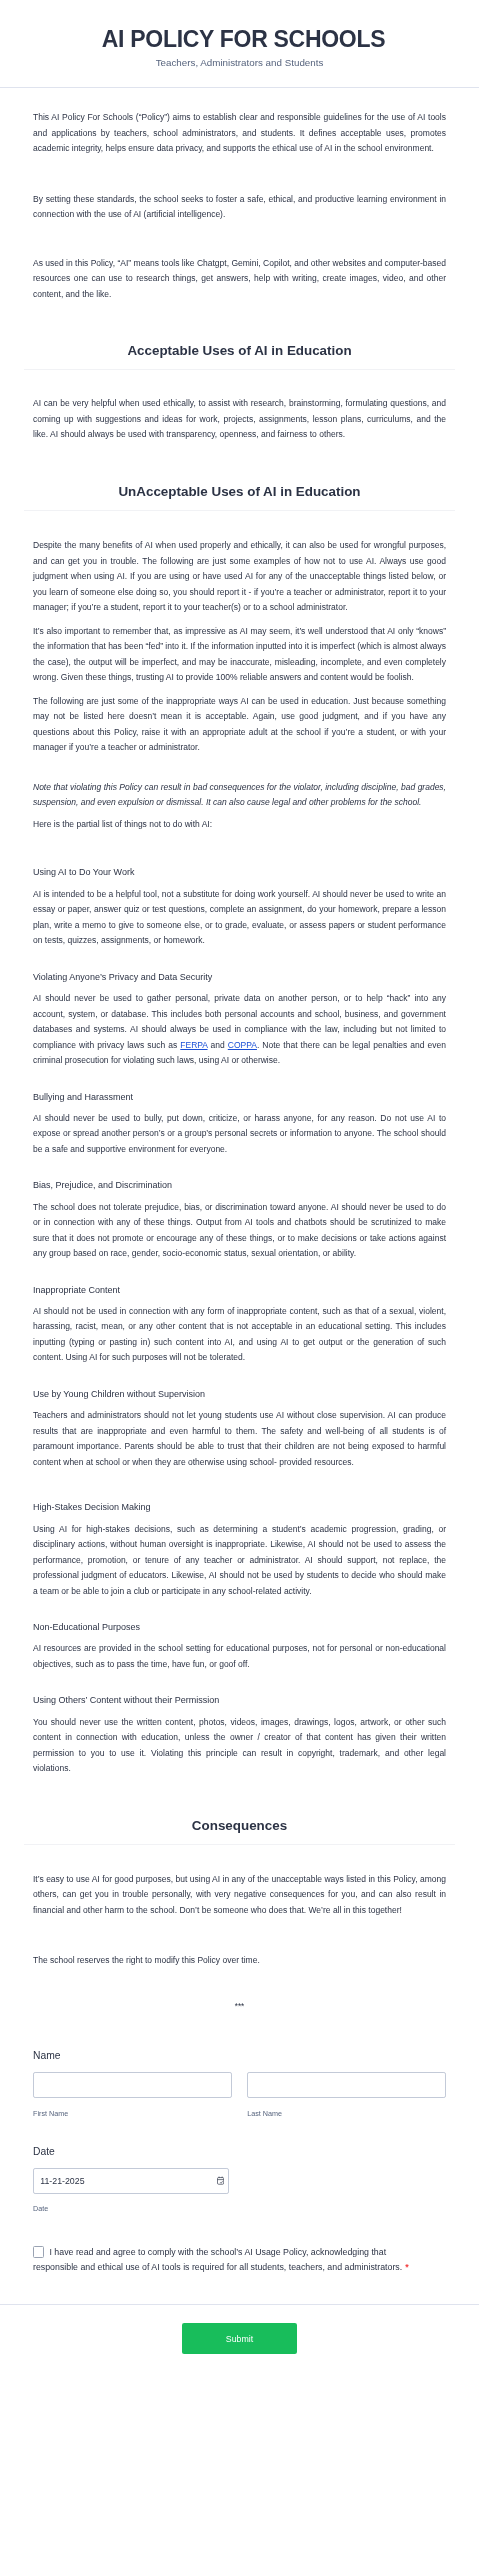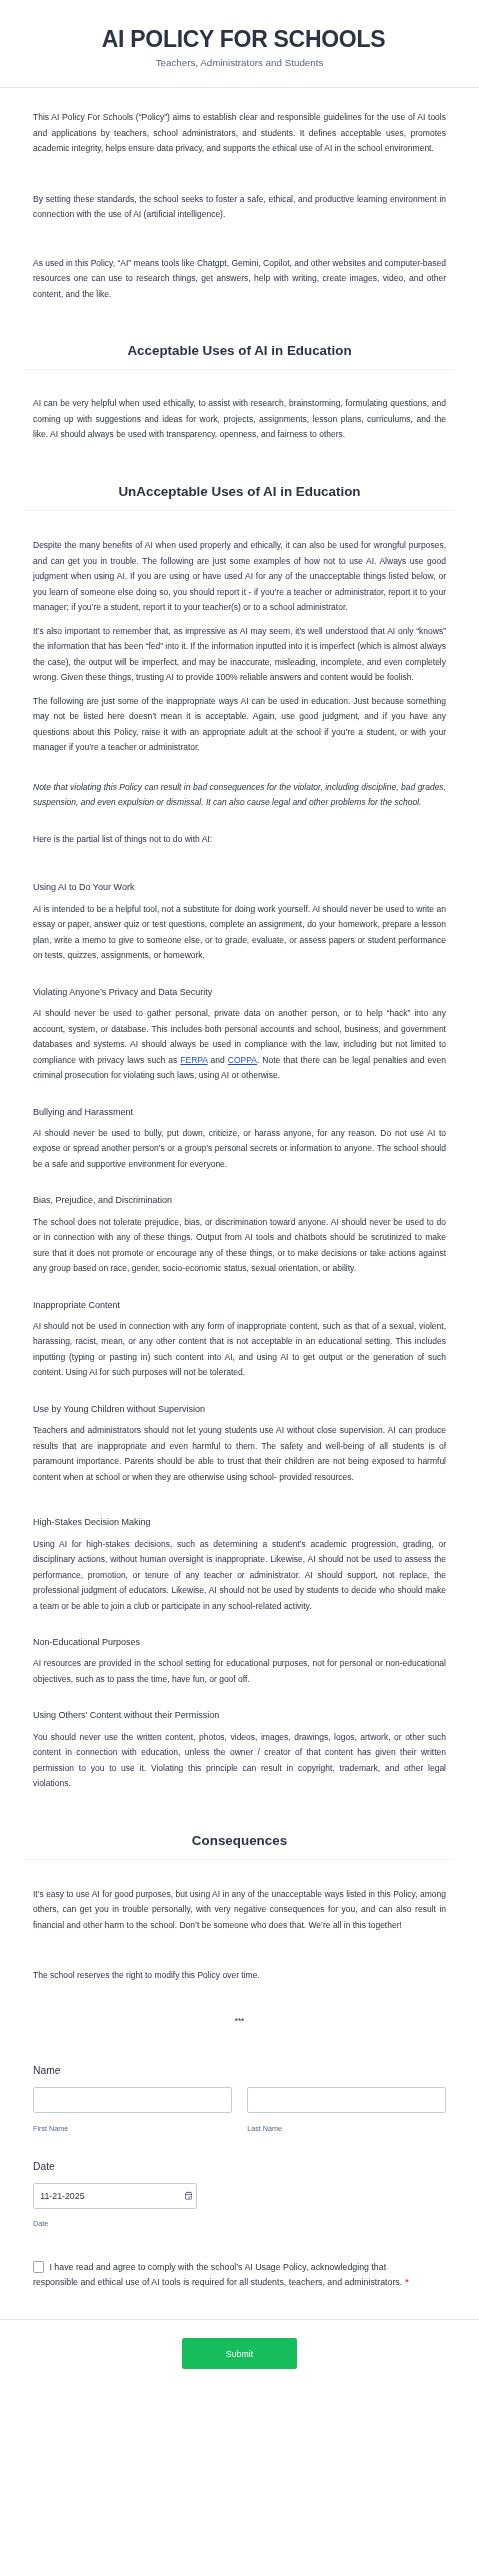--- a/index.html
+++ b/index.html
@@ -12,21 +12,21 @@
   p.italic { font-style: italic; }
   .sec-head { text-align: center; font-size: 13.4px; font-weight: 700; color: #2c3345; padding-bottom: 11.3px; border-bottom: 1px solid #f1f2f5; margin: 0 -9.3px; }
   .sub-head { font-size: 9px; font-weight: 400; color: #2c3345; margin: 0 0 9.3px 0; }
   a.lnk { color: #1a4fd6; text-decoration: underline; }
   .stars { text-align: center; font-size: 8.2px; color: #2c3345; }
   .field-label { font-size: 10.3px; color: #2c3345; margin-bottom: 11.3px; }
   .row { display: flex; gap: 15.5px; }
   .col { flex: 1; }
   .inp { box-sizing: border-box; width: 100%; height: 26px; border: 0.5px solid #c3cad8; border-radius: 2.1px; background: #fff; font-family: "Liberation Sans", sans-serif; font-size: 8.8px; color: #2c3345; padding: 0 6.2px; }
   .sublabel { font-size: 7.2px; color: #57647e; margin-top: 10.3px; }
-  .datebox { position: relative; width: 164px; }
+  .datebox { position: relative; width: 196px; }
   .datebox .inp { padding-left: 6.2px; }
   .cal { position: absolute; right: 5.2px; top: 7.7px; width: 7.2px; height: 9.3px; }
   .chk-row { font-size: 8.8px; line-height: 14.4px; color: #2c3345; width: 376px; }
   .chk { display: inline-block; width: 11.3px; height: 11.3px; border: 0.8px solid #9aa3b3; border-radius: 1.5px; vertical-align: -2.6px; margin-right: 5.2px; box-sizing: border-box; }
   .req { color: #f23a3c; font-weight: 700; margin-left: 3.1px; }
   .footer { border-top: 0.5px solid #dfe3ee; margin-top: 30px; padding-top: 18.5px; height: 67px; text-align: center; }
   .submit { width: 115px; height: 31px; border: none; border-radius: 2.1px; background: #18bd5b; color: #ffffff; font-size: 8.8px; font-family: "Liberation Sans", sans-serif; }
 </style>
 </head>
 <body>
@@ -42,21 +42,21 @@
   <p class="body" style="margin-top:33px">As used in this Policy, “AI” means tools like Chatgpt, Gemini, Copilot, and other websites and computer-based resources one can use to research things, get answers, help with writing, create images, video, and other content, and the like.</p>
 
   <div style="margin-top:41px" class="sec-head">Acceptable Uses of AI in Education</div>
   <p class="body" style="margin-top:26px">AI can be very helpful when used ethically, to assist with research, brainstorming, formulating questions, and coming up with suggestions and ideas for work, projects, assignments, lesson plans, curriculums, and the like. AI should always be used with transparency, openness, and fairness to others.</p>
 
   <div style="margin-top:41px" class="sec-head">UnAcceptable Uses of AI in Education</div>
   <p class="body" style="margin-top:27px">Despite the many benefits of AI when used properly and ethically, it can also be used for wrongful purposes, and can get you in trouble. The following are just some examples of how not to use AI. Always use good judgment when using AI. If you are using or have used AI for any of the unacceptable things listed below, or you learn of someone else doing so, you should report it - if you’re a teacher or administrator, report it to your manager; if you’re a student, report it to your teacher(s) or to a school administrator.</p>
   <p class="body" style="margin-top:8.2px">It’s also important to remember that, as impressive as AI may seem, it’s well understood that AI only “knows” the information that has been “fed” into it. If the information inputted into it is imperfect (which is almost always the case), the output will be imperfect, and may be inaccurate, misleading, incomplete, and even completely wrong. Given these things, trusting AI to provide 100% reliable answers and content would be foolish.</p>
   <p class="body" style="margin-top:8.2px">The following are just some of the inappropriate ways AI can be used in education. Just because something may not be listed here doesn’t mean it is acceptable. Again, use good judgment, and if you have any questions about this Policy, raise it with an appropriate adult at the school if you’re a student, or with your manager if you’re a teacher or administrator.</p>
   <p class="body italic" style="margin-top:24px">Note that violating this Policy can result in bad consequences for the violator, including discipline, bad grades, suspension, and even expulsion or dismissal. It can also cause legal and other problems for the school.</p>
-  <p class="body" style="margin-top:21px">Here is the partial list of things not to do with AI:</p>
+  <p class="body" style="margin-top:6px">Here is the partial list of things not to do with AI:</p>
 
   <div style="margin-top:35px">
     <div class="sub-head">Using AI to Do Your Work</div>
     <p class="body">AI is intended to be a helpful tool, not a substitute for doing work yourself. AI should never be used to write an essay or paper, answer quiz or test questions, complete an assignment, do your homework, prepare a lesson plan, write a memo to give to someone else, or to grade, evaluate, or assess papers or student performance on tests, quizzes, assignments, or homework.</p>
   </div>
 
   <div style="margin-top:23px">
     <div class="sub-head">Violating Anyone’s Privacy and Data Security</div>
     <p class="body"><span>AI should never be used to gather personal, private data on another person, or to help “hack” into any account, system, or database. This includes both personal accounts and school, business, and government databases and systems. AI should always be used in compliance with the law, including but not limited to compliance with privacy laws such as </span><a href="#" class="lnk">FERPA</a><span> and </span><a href="#" class="lnk">COPPA</a><span>. Note that there can be legal penalties and even criminal prosecution for violating such laws, using AI or otherwise.</span></p>
   </div>

